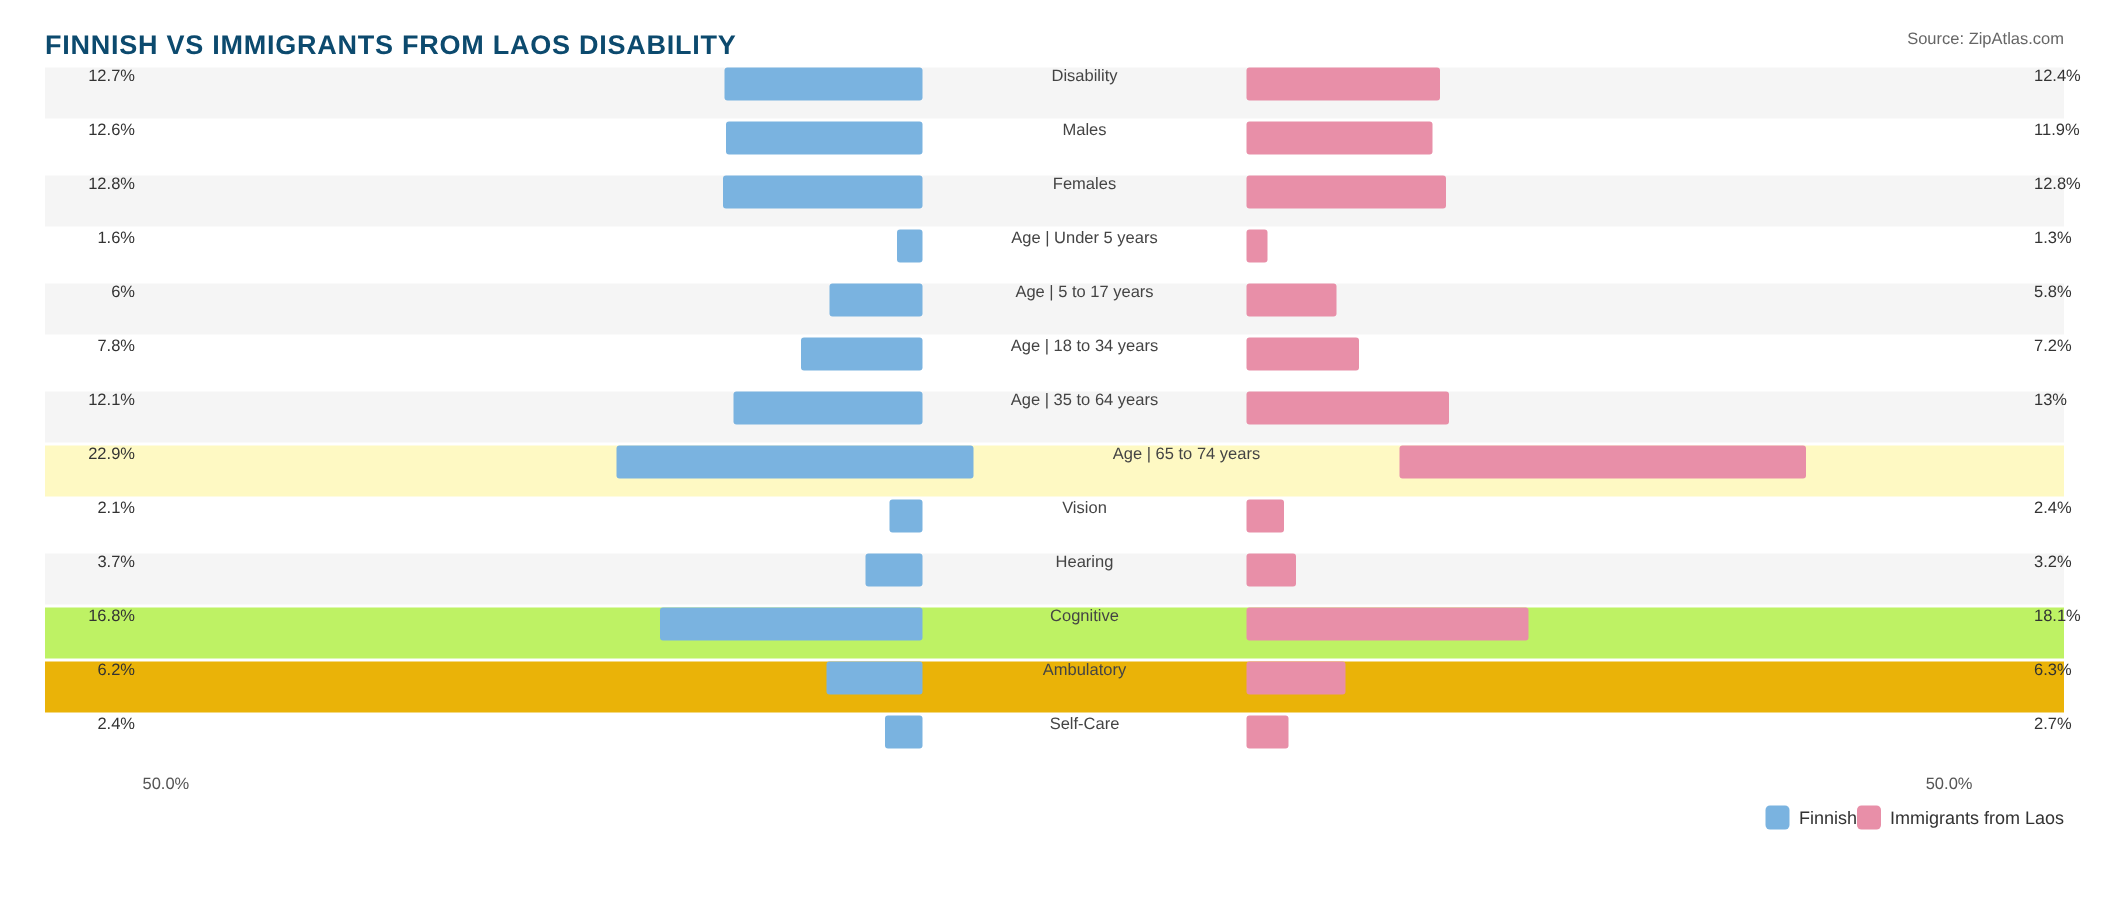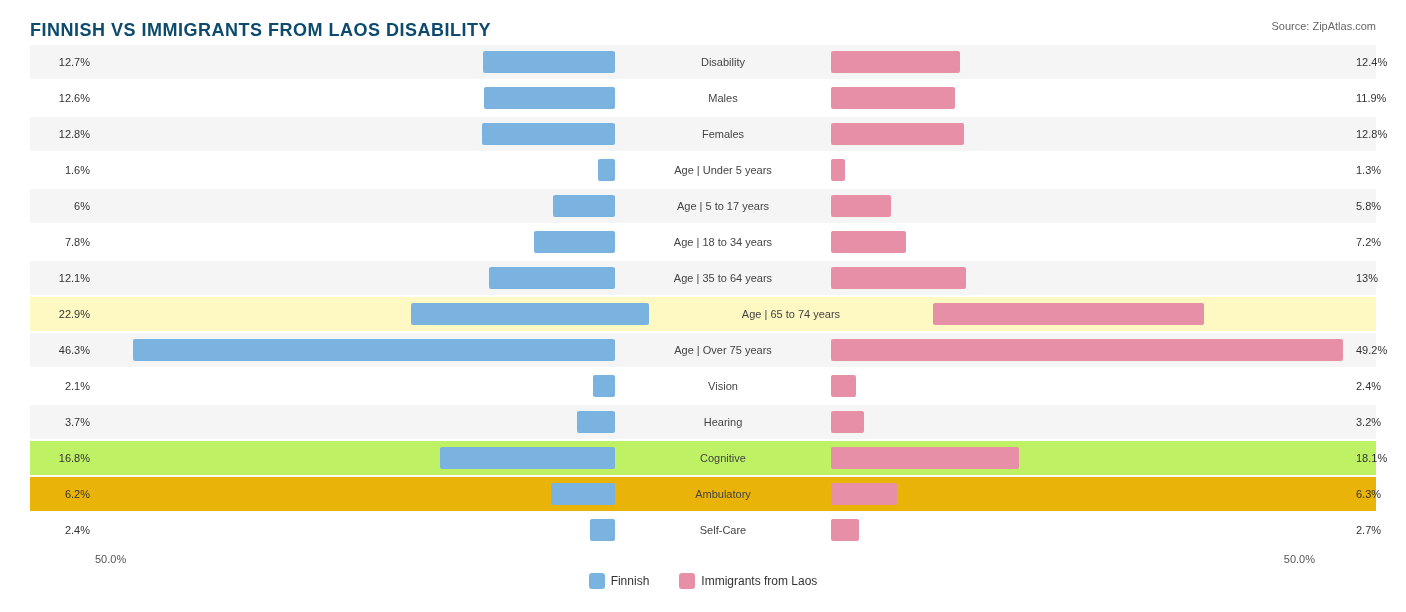--- a/index.html
+++ b/index.html
@@ -23,21 +23,21 @@
       color: #666;
       text-align: right;
       margin-bottom: 10px;
     }
     .chart-area {
       position: relative;
       width: 100%;
     }
     .bar-row {
       display: flex;
-      align-items: center;
+      align-items: flex-start;
       margin-bottom: 2px;
       height: 34px;
       position: relative;
     }
     .bar-row:nth-child(odd) {
       background: #f5f5f5;
     }
     .bar-row:nth-child(even) {
       background: #fff;
     }
@@ -113,22 +113,21 @@
       display: flex;
       justify-content: flex-end;
       flex-shrink: 0;
     }
     .x-axis-label {
       font-size: 11px;
       color: #555;
     }
     .legend {
       display: flex;
-      justify-content: center;
-      gap: 30px;
+      justify-content: flex-end;
       margin-top: 8px;
     }
     .legend-item {
       display: flex;
       align-items: center;
       gap: 6px;
       font-size: 12px;
       color: #333;
     }
     .legend-color {
@@ -230,31 +229,20 @@
     <div class="left-val">22.9%</div>
     <div class="left-bar-container">
       <div class="left-bar" style="width:238.15999999999997px;"></div>
     </div>
     <div class="label-box">Age | 65 to 74 years</div>
     <div class="right-bar-container">
       <div class="right-bar" style="width:271.44px;"></div>
     </div>
     <div class="right-val">26.1%</div>
   </div>
-      <div class="bar-row" style="background: rgb(245, 245, 245);">
-    <div class="left-val">46.3%</div>
-    <div class="left-bar-container">
-      <div class="left-bar" style="width:481.52px;"></div>
-    </div>
-    <div class="label-box">Age | Over 75 years</div>
-    <div class="right-bar-container">
-      <div class="right-bar" style="width:511.68000000000006px;"></div>
-    </div>
-    <div class="right-val">49.2%</div>
-  </div>
       <div class="bar-row" style="background: rgb(255, 255, 255);">
     <div class="left-val">2.1%</div>
     <div class="left-bar-container">
       <div class="left-bar" style="width:21.84px;"></div>
     </div>
     <div class="label-box">Vision</div>
     <div class="right-bar-container">
       <div class="right-bar" style="width:24.96px;"></div>
     </div>
     <div class="right-val">2.4%</div>

